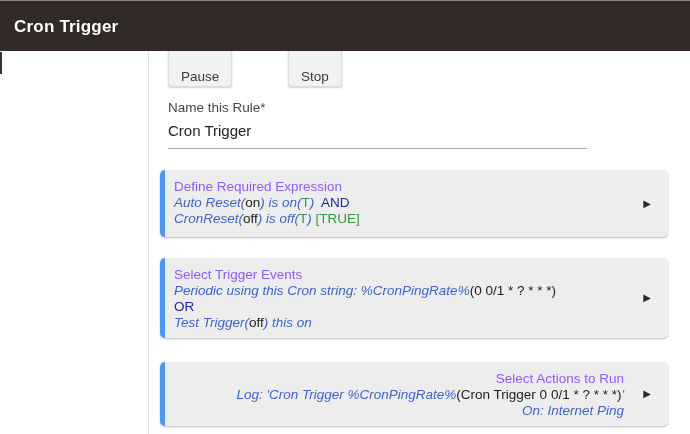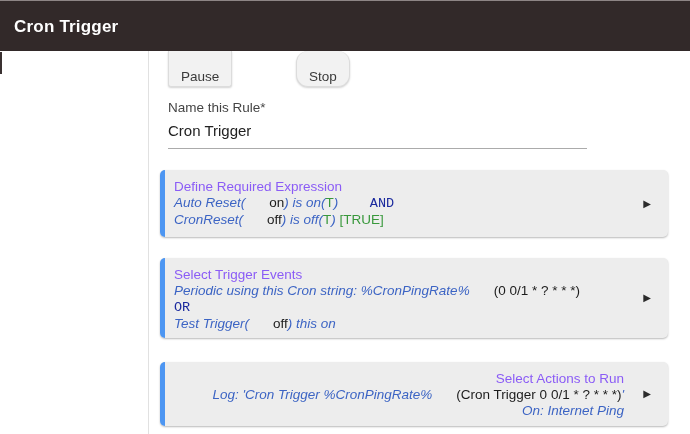--- a/index.html
+++ b/index.html
@@ -39,21 +39,21 @@
   .btn{
     position:absolute;top:51px;height:36px;
     background:#f2f2f2;border:1px solid #dcdcdc;border-top:none;
     border-radius:0 0 3px 3px;
     box-shadow:0 1px 2px rgba(0,0,0,.18);
     font-family:"Liberation Sans", sans-serif;
     font-size:13.5px;color:#3a3a3a;
     padding:15px 12px;cursor:pointer;line-height:22px;text-align:center;
   }
   .btn-pause{left:168px;min-width:56px;}
-  .btn-stop{left:296px;min-width:52px;border-radius:12px;}
+  .btn-stop{left:288px;min-width:52px;}
   
   .name-field{position:absolute;left:168px;top:100px;width:419px;}
   .name-label{font-size:13.5px;color:#454545;margin-bottom:3px;}
   .name-input{
     width:419px;font-family:"Liberation Sans", sans-serif;
     font-size:15px;color:#222222;background:transparent;
     border:none;border-bottom:1px solid #ababab;
     padding:4px 0 9px 0;outline:none;
   }
   
@@ -71,23 +71,23 @@
     position:absolute;left:0;top:0;bottom:0;width:5px;
     background:var(--accent-blue,#4d96f2);
   }
   .card-title{
     font-size:13.5px;line-height:16px;color:#8b5cf6;white-space:pre-wrap;
   }
   .card-line{
     font-size:13.5px;line-height:16px;white-space:pre-wrap;
   }
   .seg-blue{color:var(--link-blue,#3c64c4);font-style:italic;}
-  .seg-navy{color:var(--navy,#1b2a9e);font-family:Liberation Mono, monospace;}
+  .seg-navy{color:var(--navy,#1b2a9e);}
   .seg-green{color:var(--green,#38983b);}
-  .seg-dark{color:var(--dark-text,#1c1c1c);margin-left:24px;}
+  .seg-dark{color:var(--dark-text,#1c1c1c);}
   .expand-arrow{
     position:absolute;right:17px;top:50%;transform:translateY(-50%);
     font-size:10px;color:#2b2b2b;line-height:10px;
   }
 </style>
 </head>
 <body>
 
 <div class="app-header">
   <div class="title">Cron Trigger</div>

